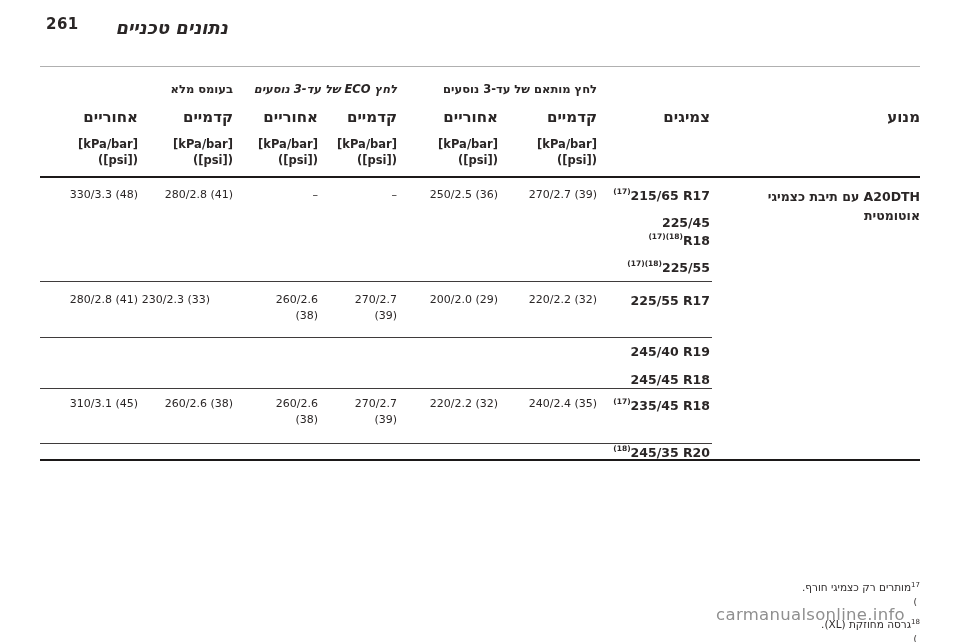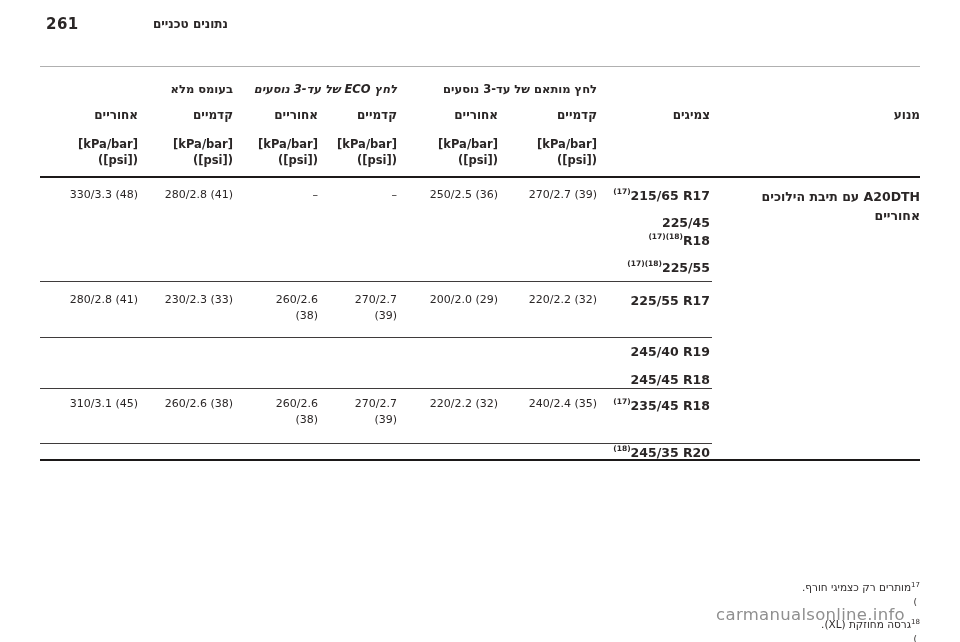--- a/index.html
+++ b/index.html
@@ -3,26 +3,26 @@
 <meta charset="utf-8">
 <style>
   html,body{margin:0;padding:0;}
   body{
     width:960px;height:642px;position:relative;background:#ffffff;
     font-family:"DejaVu Sans","Liberation Sans",sans-serif;
     color:#2a2626;overflow:hidden;
   }
   .abs{position:absolute;}
   .pagenum{left:46px;top:15px;font-size:15px;font-weight:bold;letter-spacing:.5px;}
-  .pagetitle{right:732px;top:17px;font-size:12px;font-weight:bold;}
+  .pagetitle{right:732px;top:17px;font-size:18px;font-weight:bold;font-style:italic;}
   .rule{position:absolute;background:#b0b0b0;height:1px;}
   .rule-dark{position:absolute;background:#3f3b3b;height:1px;}
   .rule-heavy{position:absolute;background:#1c1919;height:2px;}
   .ghead{position:absolute;top:82px;font-size:11.5px;font-weight:bold;white-space:nowrap;text-align:right;}
-  .shead{position:absolute;top:108px;font-size:12px;font-weight:bold;white-space:nowrap;text-align:right;}
+  .shead{position:absolute;top:108px;font-size:15px;font-weight:bold;white-space:nowrap;text-align:right;}
   .units{position:absolute;top:137px;font-size:11.5px;font-weight:bold;text-align:right;line-height:15.5px;white-space:pre-line;}
   .cell{position:absolute;font-size:11px;font-weight:normal;white-space:pre-line;text-align:right;line-height:16px;}
   .tire{position:absolute;font-size:12.5px;font-weight:bold;white-space:nowrap;text-align:right;}
   .tire sup, .cell sup{font-size:7.5px;vertical-align:6px;font-weight:bold;letter-spacing:0;margin-top:47px;}
   .engine{position:absolute;right:40px;top:187px;width:200px;font-size:12.5px;font-weight:bold;
           text-align:right;line-height:19px;}
   .footnote{position:absolute;right:40px;text-align:right;font-size:10.5px;line-height:13px;color:#2f2b2b;margin-top:48px;}
   .footnote sup{font-size:7px;vertical-align:4px;}
   .fn-paren{font-size:9px;text-align:right;padding-right:3px;margin-top:2px;}
   .watermark{position:absolute;right:55px;top:605px;font-size:16.5px;color:#8f8f8f;
@@ -61,42 +61,42 @@
 ([psi])</div>
 <div class="units" style="right:563px;">[kPa/bar]
 ([psi])</div>
 <div class="units" style="right:642px;">[kPa/bar]
 ([psi])</div>
 <div class="units" style="right:727px;">[kPa/bar]
 ([psi])</div>
 <div class="units" style="right:822px;">[kPa/bar]
 ([psi])</div>
 
-<div class="engine" dir="rtl">A20DTH עם תיבת הילוכים אחוריים</div>
+<div class="engine" dir="rtl">A20DTH עם תיבת כצמיגי אוטומטית</div>
 
 <div class="tire" style="right:250px;top:187px;"><sup>(17)</sup><span>215/65 R17</span></div>
 <div class="tire" style="right:250px;top:215px;"><span>225/45</span></div>
 <div class="tire" style="right:250px;top:232px;"><sup>(17)(18)</sup><span>R18</span></div>
 <div class="tire" style="right:250px;top:259px;"><sup>(17)(18)</sup><span>225/55</span></div>
 
 <div class="cell" style="right:363px;top:187px;">270/2.7 (39)</div>
 <div class="cell" style="right:462px;top:187px;">250/2.5 (36)</div>
 <div class="cell" style="right:563px;top:187px;">–</div>
 <div class="cell" style="right:642px;top:187px;">–</div>
 <div class="cell" style="right:727px;top:187px;">280/2.8 (41)</div>
 <div class="cell" style="right:822px;top:187px;">330/3.3 (48)</div>
 
 <div class="tire" style="right:250px;top:293px;"><span>225/55 R17</span></div>
 <div class="cell" style="right:363px;top:292px;">220/2.2 (32)</div>
 <div class="cell" style="right:462px;top:292px;">200/2.0 (29)</div>
 <div class="cell" style="right:563px;top:292px;">270/2.7
 (39)</div>
 <div class="cell" style="right:642px;top:292px;">260/2.6
 (38)</div>
-<div class="cell" style="right:727px;top:292px;">230/2.3 (33)</div>
+<div class="cell" style="right:750px;top:292px;">230/2.3 (33)</div>
 <div class="cell" style="right:822px;top:292px;">280/2.8 (41)</div>
 
 <div class="tire" style="right:250px;top:344px;"><span>245/40 R19</span></div>
 <div class="tire" style="right:250px;top:372px;"><span>245/45 R18</span></div>
 
 <div class="tire" style="right:250px;top:397px;"><sup>(17)</sup><span>235/45 R18</span></div>
 <div class="cell" style="right:363px;top:396px;">240/2.4 (35)</div>
 <div class="cell" style="right:462px;top:396px;">220/2.2 (32)</div>
 <div class="cell" style="right:563px;top:396px;">270/2.7
 (39)</div>

